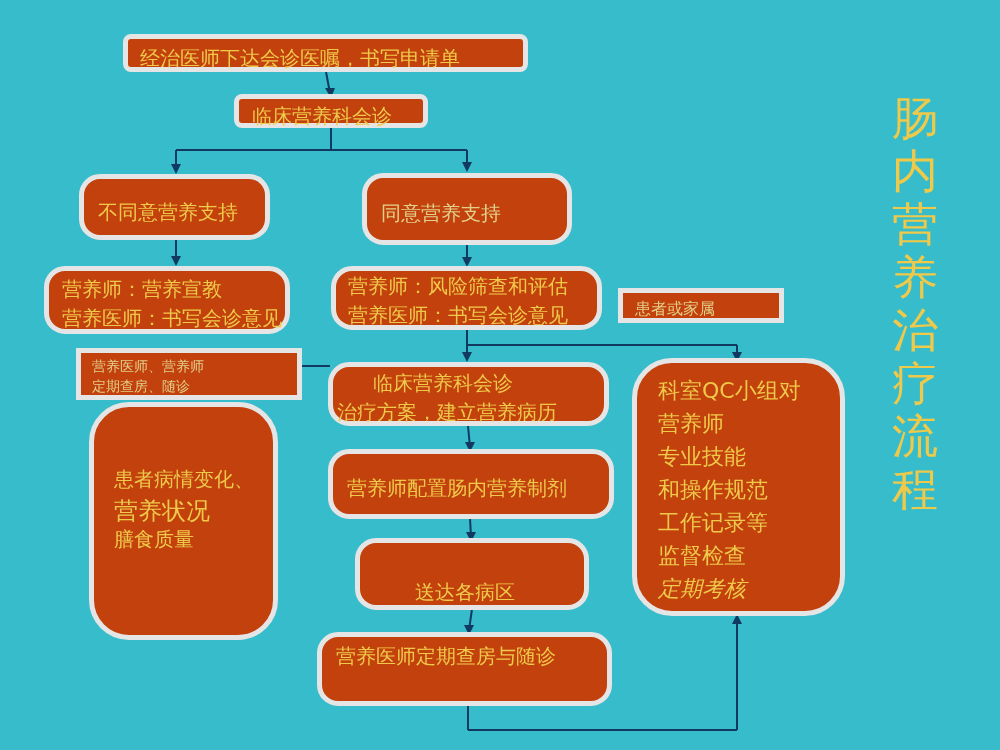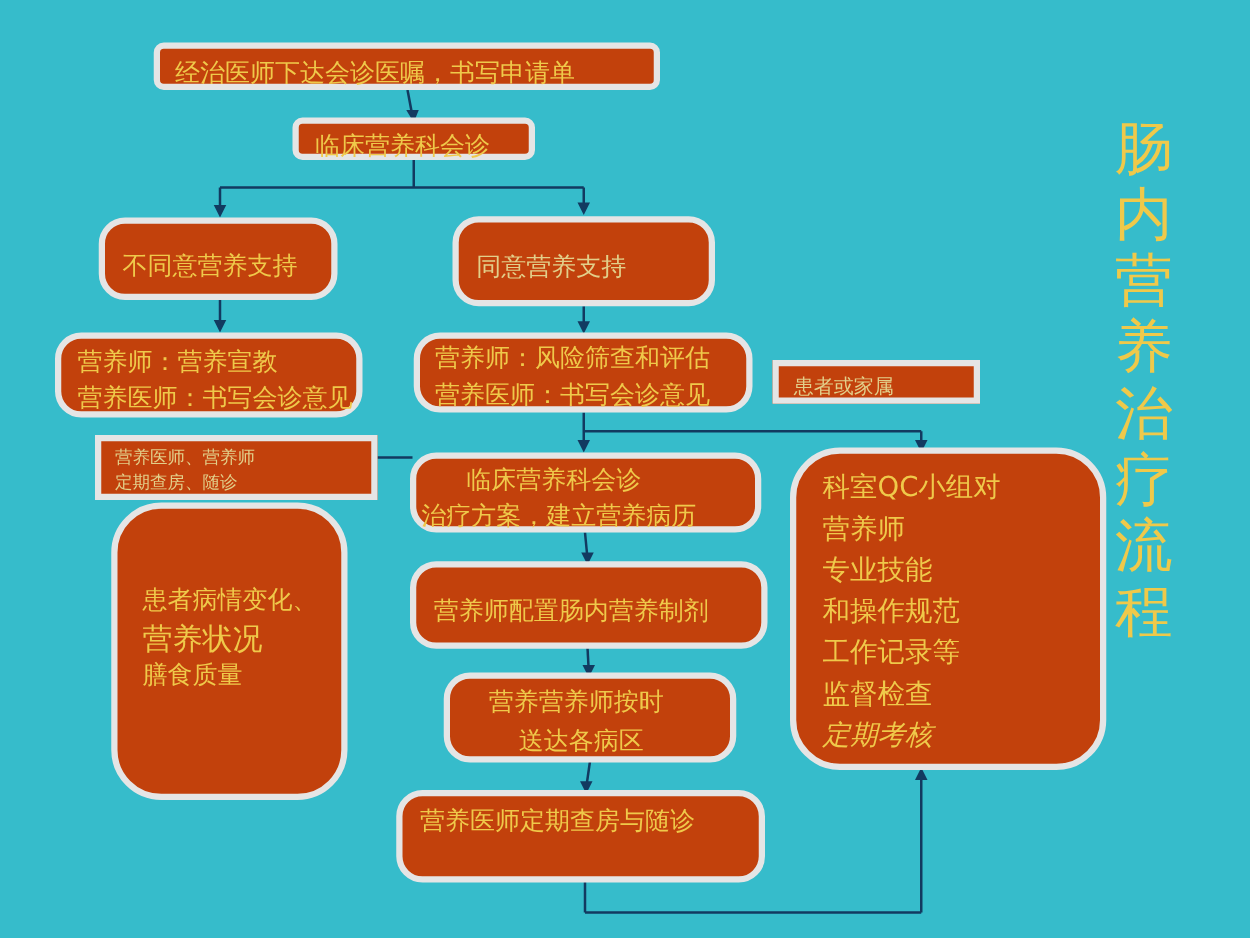--- a/index.html
+++ b/index.html
@@ -111,29 +111,28 @@
 <div class="box r10" style="left:328px;top:362px;width:281px;height:64px;">
   <div class="txt" style="left:40px;top:3px;font-size:20px;">临床营养科会诊</div>
   <div class="txt" style="left:4px;top:32px;font-size:20px;">治疗方案，建立营养病历</div>
 </div>
 
 <div class="box r10" style="left:328px;top:449px;width:286px;height:70px;">
   <div class="txt" style="left:14px;top:21px;font-size:20px;">营养师配置肠内营养制剂</div>
 </div>
 
 <div class="box r10" style="left:355px;top:538px;width:234px;height:72px;">
-  <div class="txt" style="left:31px;top:5px;font-size:20px;">营养营养师按时</div>
   <div class="txt" style="left:55px;top:36px;font-size:20px;">送达各病区</div>
 </div>
 
 <div class="box r10" style="left:317px;top:632px;width:295px;height:74px;">
   <div class="txt" style="left:14px;top:6px;font-size:20px;">营养医师定期查房与随诊</div>
 </div>
 
-<div class="box r40" style="left:632px;top:358px;width:253px;height:258px;">
+<div class="box r40" style="left:632px;top:358px;width:213px;height:258px;">
   <div class="txt" style="left:21px;top:14px;font-size:22px;">科室QC小组对</div>
   <div class="txt" style="left:21px;top:47px;font-size:22px;">营养师</div>
   <div class="txt" style="left:21px;top:80px;font-size:22px;">专业技能</div>
   <div class="txt" style="left:21px;top:113px;font-size:22px;">和操作规范</div>
   <div class="txt" style="left:21px;top:146px;font-size:22px;">工作记录等</div>
   <div class="txt" style="left:21px;top:179px;font-size:22px;">监督检查</div>
   <div class="txt" style="left:21px;top:212px;font-size:22px;font-style:italic;">定期考核</div>
 </div>
 
 <div class="title-v">

